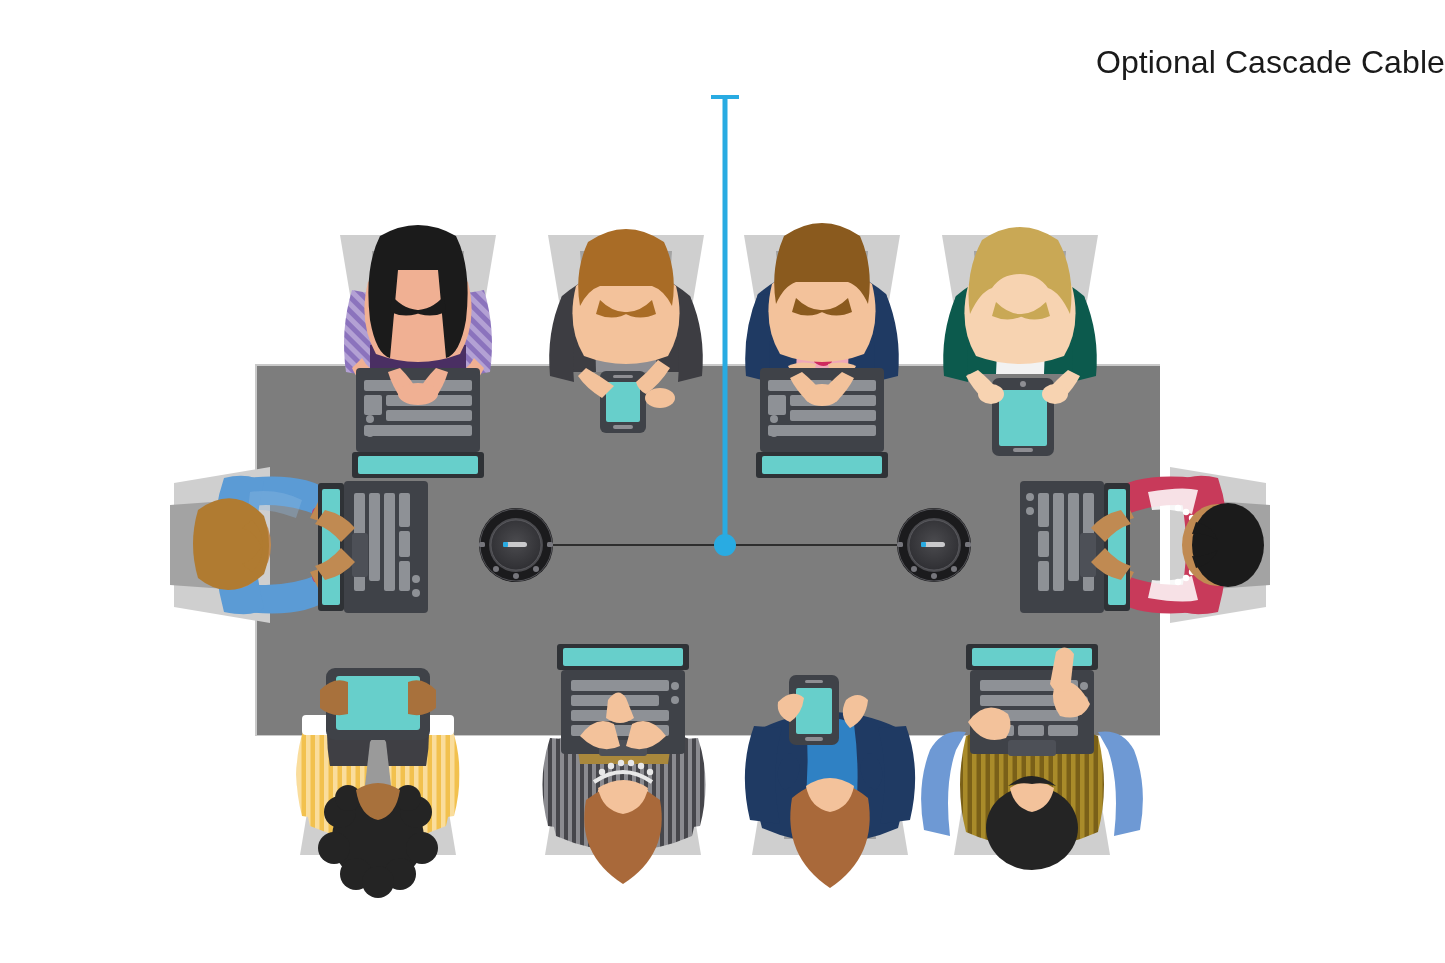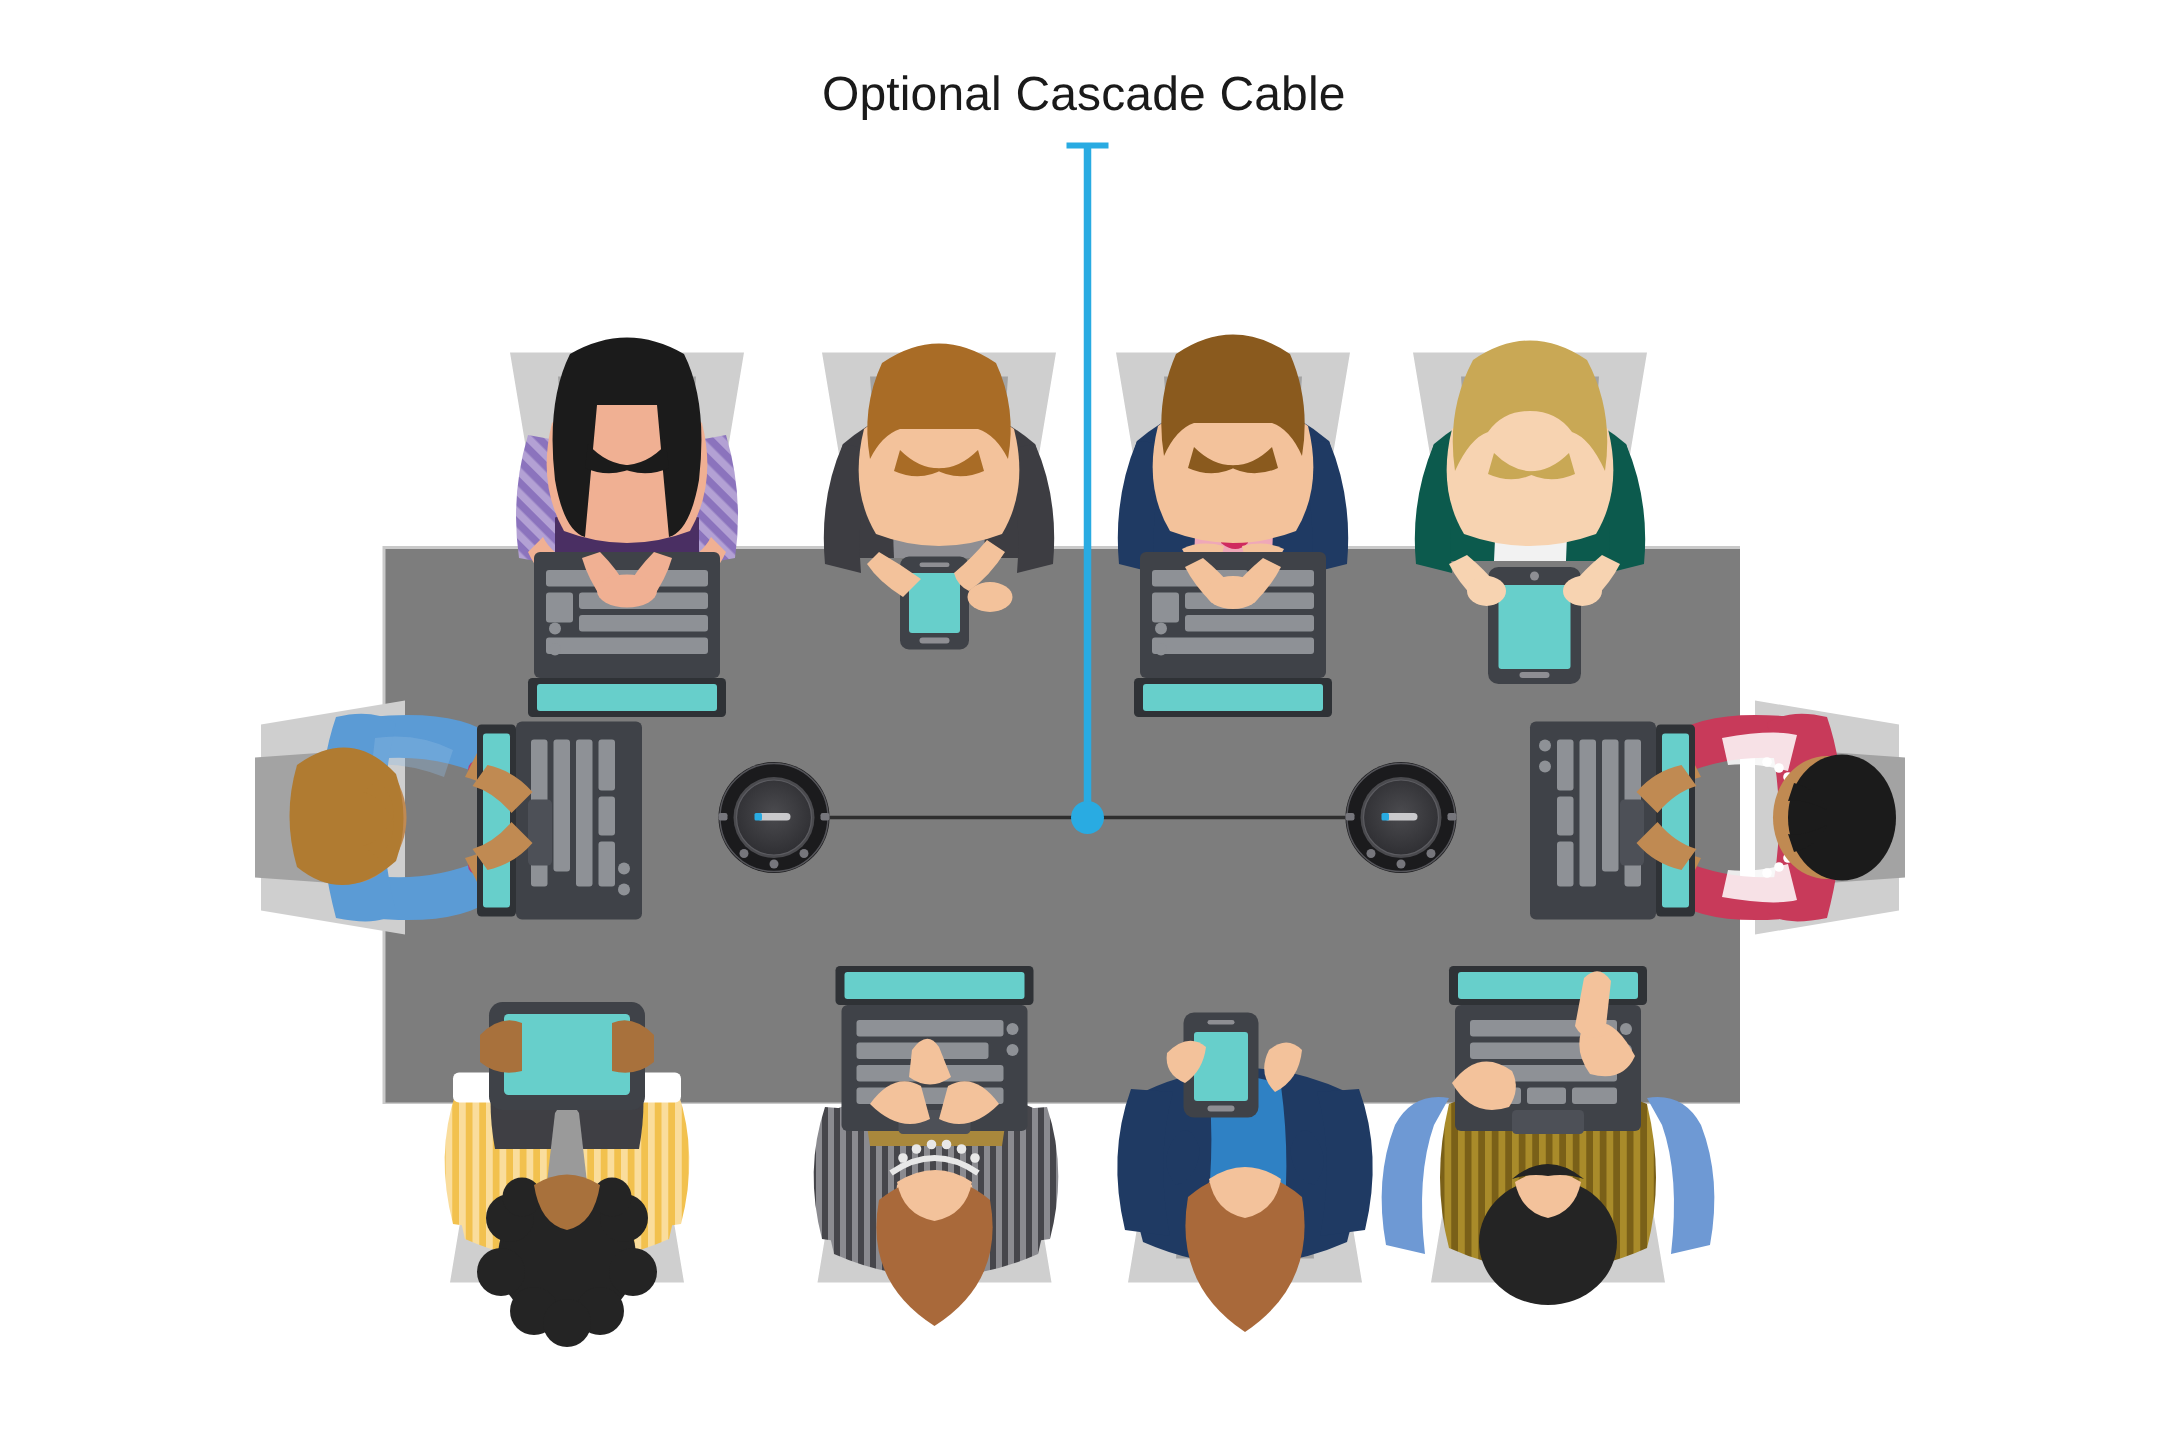--- a/index.html
+++ b/index.html
@@ -1,20 +1,20 @@
 <!DOCTYPE html>
 <html><head>
 <meta charset="utf-8">
 <style>
   html,body{margin:0;padding:0;background:#ffffff;}
   body{width:1445px;height:963px;overflow:hidden;font-family:"Liberation Sans",sans-serif;}
   #stage{position:relative;width:1445px;height:963px;background:#ffffff;}
   #scene{position:absolute;left:0;top:0;width:1445px;height:963px;}
   .caption{
-    position:absolute;left:0;top:44px;width:1445px;text-align:center;
+    position:absolute;left:0;top:44px;width:1445px;text-align:right;
     font-family:"Liberation Sans",sans-serif;font-size:32px;color:#1a1a1a;
     letter-spacing:0.1px;white-space:nowrap;
   }
 </style>
 </head>
 <body>
 
 <div id="stage">
 
   <svg id="scene" viewBox="0 0 1445 963" xmlns="http://www.w3.org/2000/svg">

